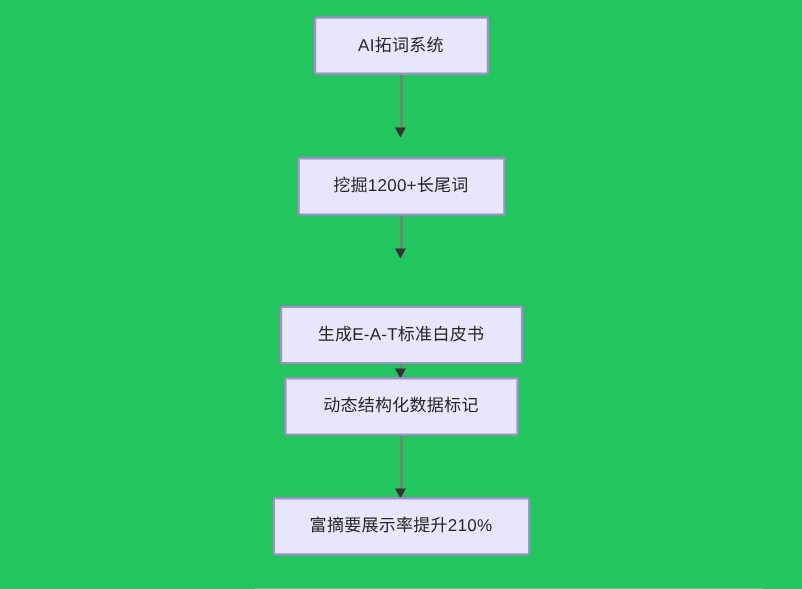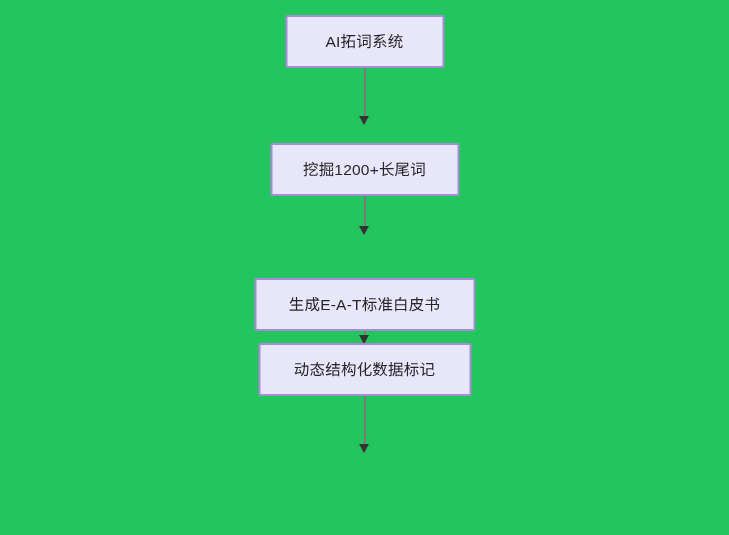--- a/index.html
+++ b/index.html
@@ -109,14 +109,17 @@
   </div>
 
   <div class="node" id="node-3">
     <span class="node-label">动态结构化数据标记</span>
   </div>
 
   <div class="connector" id="conn-3">
     <span class="arrowhead"></span>
   </div>
 
+  <div class="node" id="node-4">
+    <span class="node-label">富摘要展示率提升210%</span>
+  </div>
 
 </div>
 
 </body></html>

